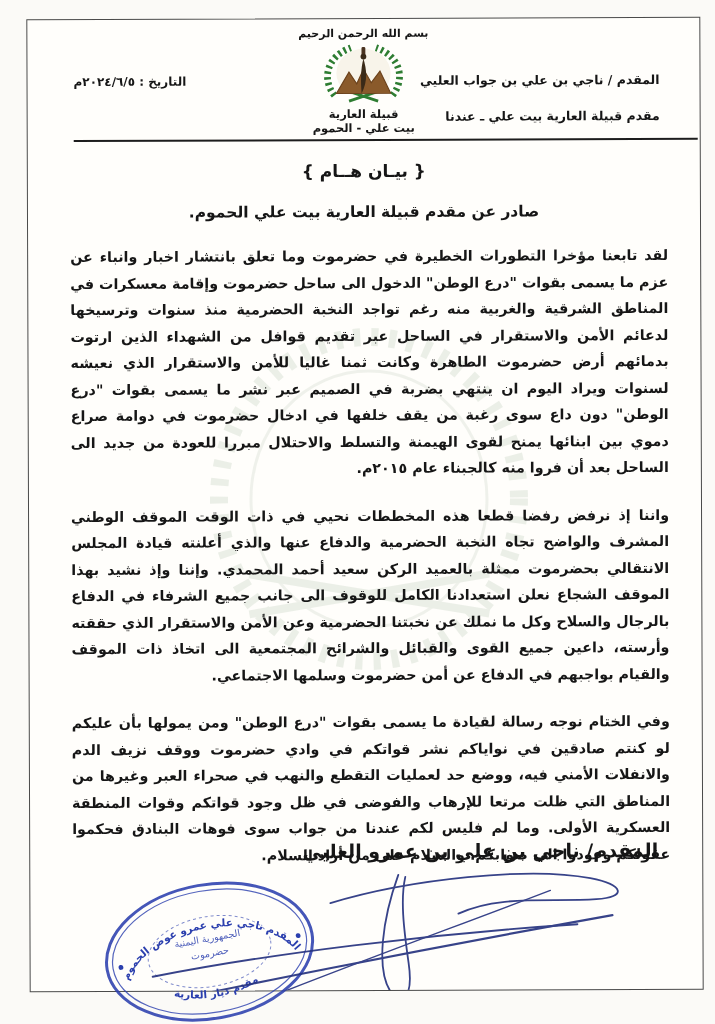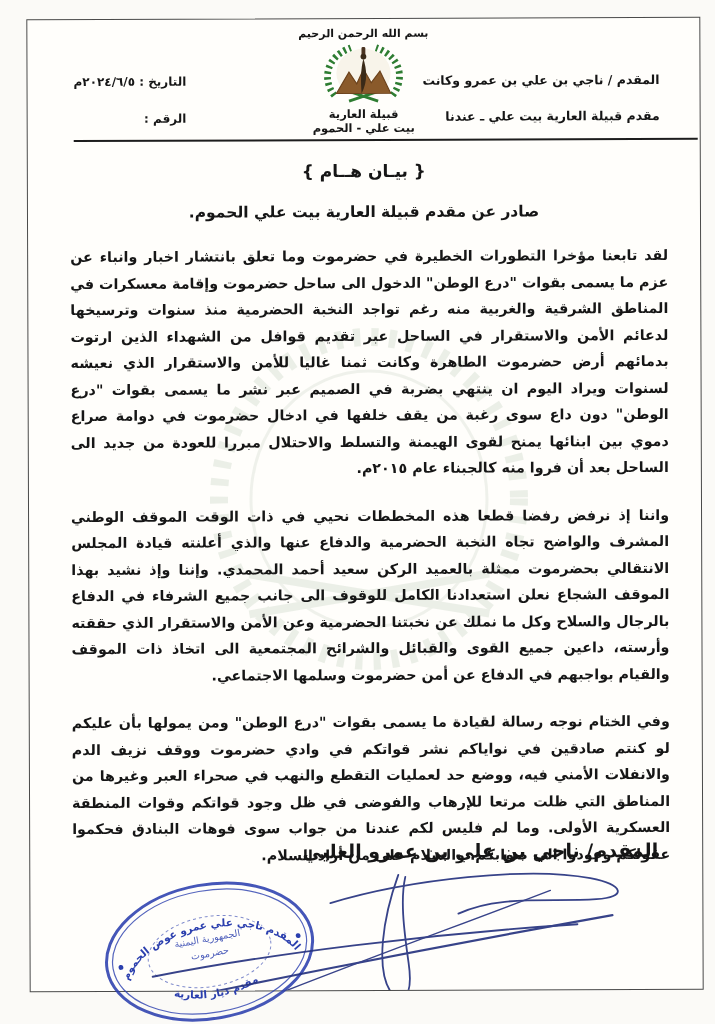--- a/index.html
+++ b/index.html
@@ -27,21 +27,21 @@
     position:absolute;left:0;right:0;text-align:center;
     font-size:11.5px;font-weight:bold;line-height:14px;
   }
   .cap1{top:88px;}
   .cap2{top:102px;}
   .hdr-right{
     position:absolute;top:44px;right:40px;text-align:right;
     font-size:12.5px;font-weight:bold;direction:rtl;line-height:36px;
   }
   .hdr-left{
-    position:absolute;top:44px;left:46px;text-align:right;
+    position:absolute;top:44px;left:46px;text-align:left;
     font-size:12px;font-weight:bold;direction:rtl;line-height:37px;
   }
   .hdr-rule{
     position:absolute;top:120px;left:46px;width:624px;height:2.4px;
     background:#1d1d1d;
   }
   
   .title{
     position:absolute;top:142px;left:0;right:0;text-align:center;
     font-size:17px;font-weight:bold;letter-spacing:.5px;
@@ -96,27 +96,26 @@
     <path d="M 30,60 L 60,50 M 60,60 L 30,50" stroke="#2e7d32" stroke-width="3" fill="none"></path>
     <path d="M 17,52 L 30,30 L 38,42 L 45,27 L 53,41 L 62,29 L 73,52 Z" fill="#8a5a2b" stroke="#6c421c" stroke-width="1.2"></path>
     <rect x="43" y="4" width="4" height="9" rx="1.5" fill="#4a3320"></rect>
     <circle cx="45" cy="14" r="3" fill="#3a2a18"></circle>
     <path d="M 45,16 C 48,27 50,38 43,52 C 42,40 42,27 45,16 Z" fill="#3a2a18"></path>
   </svg>
   <div class="emblem-caption cap1">قبيلة العارية</div>
   <div class="emblem-caption cap2">بيت علي - الحموم</div>
 
   <div class="hdr-right">
-    <div>المقدم / ناجي بن علي بن عمرو وكانت</div>
+    <div>المقدم / ناجي بن علي بن جواب العليي</div>
     <div>مقدم قبيلة العارية بيت علي ـ عندنا</div>
   </div>
 
   <div class="hdr-left">
     <div>التاريخ : ٢٠٢٤/٦/٥م</div>
-    <div>الرقم :</div>
   </div>
 
   <div class="hdr-rule"></div>
 
   <div class="title">{ بيـان هــام }</div>
   <div class="subtitle">صادر عن مقدم قبيلة العارية بيت علي الحموم.</div>
 
   <div class="content">
     <p class="par">لقد تابعنا مؤخرا التطورات الخطيرة في حضرموت وما تعلق بانتشار اخبار وانباء عن عزم ما يسمى بقوات "درع الوطن" الدخول الى ساحل حضرموت وإقامة معسكرات في المناطق الشرقية والغربية منه رغم تواجد النخبة الحضرمية منذ سنوات وترسيخها لدعائم الأمن والاستقرار في الساحل عبر تقديم قوافل من الشهداء الذين ارتوت بدمائهم أرض حضرموت الطاهرة وكانت ثمنا غاليا للأمن والاستقرار الذي نعيشه لسنوات ويراد اليوم ان ينتهي بضربة في الصميم عبر نشر ما يسمى بقوات "درع الوطن" دون داع سوى رغبة من يقف خلفها في ادخال حضرموت في دوامة صراع دموي بين ابنائها يمنح لقوى الهيمنة والتسلط والاحتلال مبررا للعودة من جديد الى الساحل بعد أن فروا منه كالجبناء عام ٢٠١٥م.</p>
     <p class="par">واننا إذ نرفض رفضا قطعا هذه المخططات نحيي في ذات الوقت الموقف الوطني المشرف والواضح تجاه النخبة الحضرمية والدفاع عنها والذي أعلنته قيادة المجلس الانتقالي بحضرموت ممثلة بالعميد الركن سعيد أحمد المحمدي. وإننا وإذ نشيد بهذا الموقف الشجاع نعلن استعدادنا الكامل للوقوف الى جانب جميع الشرفاء في الدفاع بالرجال والسلاح وكل ما نملك عن نخبتنا الحضرمية وعن الأمن والاستقرار الذي حققته وأرسته، داعين جميع القوى والقبائل والشرائح المجتمعية الى اتخاذ ذات الموقف والقيام بواجبهم في الدفاع عن أمن حضرموت وسلمها الاجتماعي.</p>

